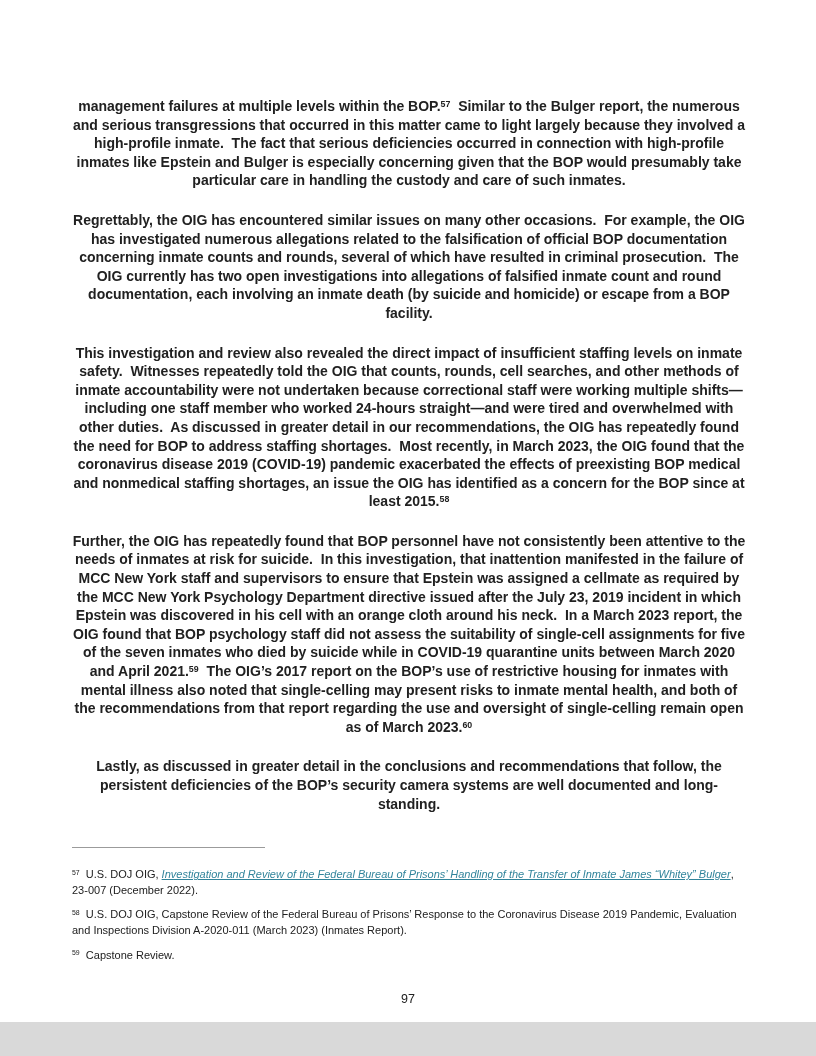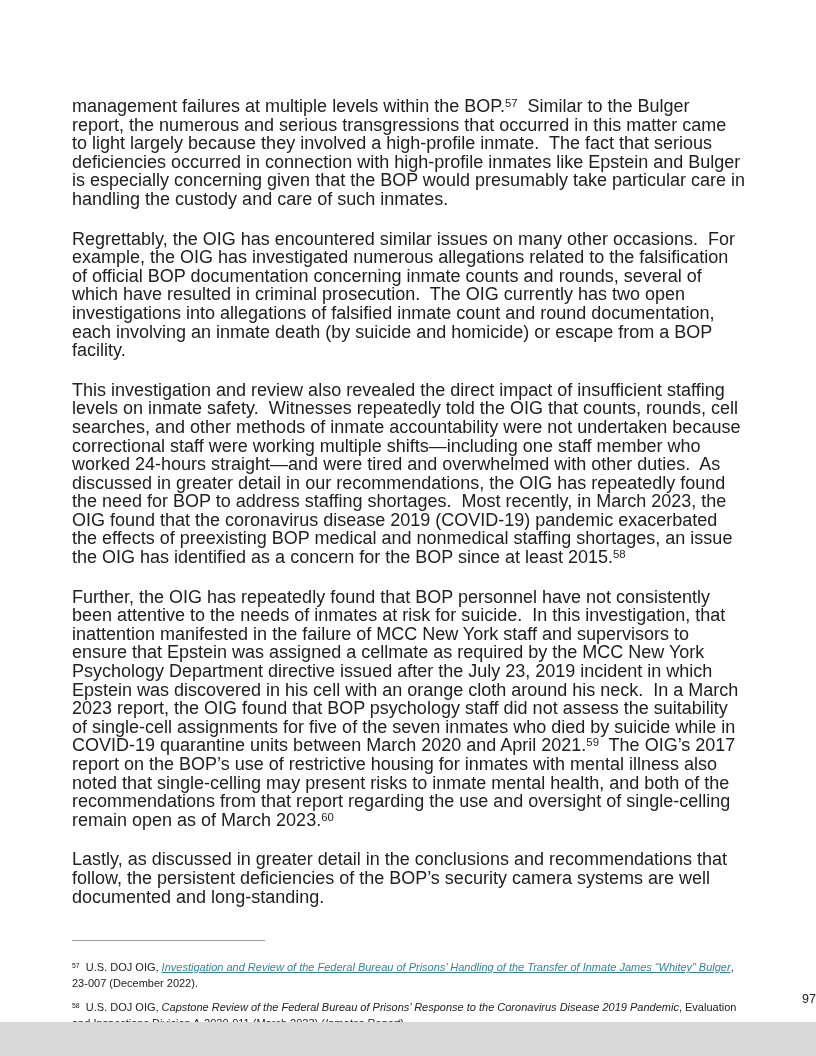--- a/index.html
+++ b/index.html
@@ -12,57 +12,58 @@
     font-family: "Liberation Sans", sans-serif;
     color: #212121;
   }
   .content {
     position: absolute;
     left: 72px;
     top: 97px;
     width: 674px;
   }
   .para {
-    font-size: 18px;
+    font-size: 14px;
     line-height: 18.6px;
     margin-bottom: 21px;
     white-space: pre-wrap;
-    text-align: left;
+    text-align: center;
+    font-weight: bold;
   }
   .footnote-sep {
     width: 193px;
     height: 0;
     border-top: 1px solid #9b9b9b;
     margin-top: 34px;
     margin-bottom: 19px;
   }
   .footnote {
     font-size: 11px;
     line-height: 15.6px;
     margin-bottom: 9px;
     white-space: pre-wrap;
   }
   .sup {
     font-size: 0.63em;
     position: relative;
     top: -0.45em;
     line-height: 0;
   }
-  .italic { font-style: italic; }
+  .italic { }
   .link {
     color: #31849b;
     text-decoration: underline;
     font-style: italic;
   }
   .page-number {
     position: absolute;
     top: 992px;
     left: 0;
     width: 816px;
-    text-align: right;
+    text-align: center;
     font-size: 12.5px;
     color: #212121;
   }
   .footer-bar {
     position: absolute;
     left: 0;
     bottom: 0;
     width: 816px;
     height: 34px;
     background: #d9d9d9;

